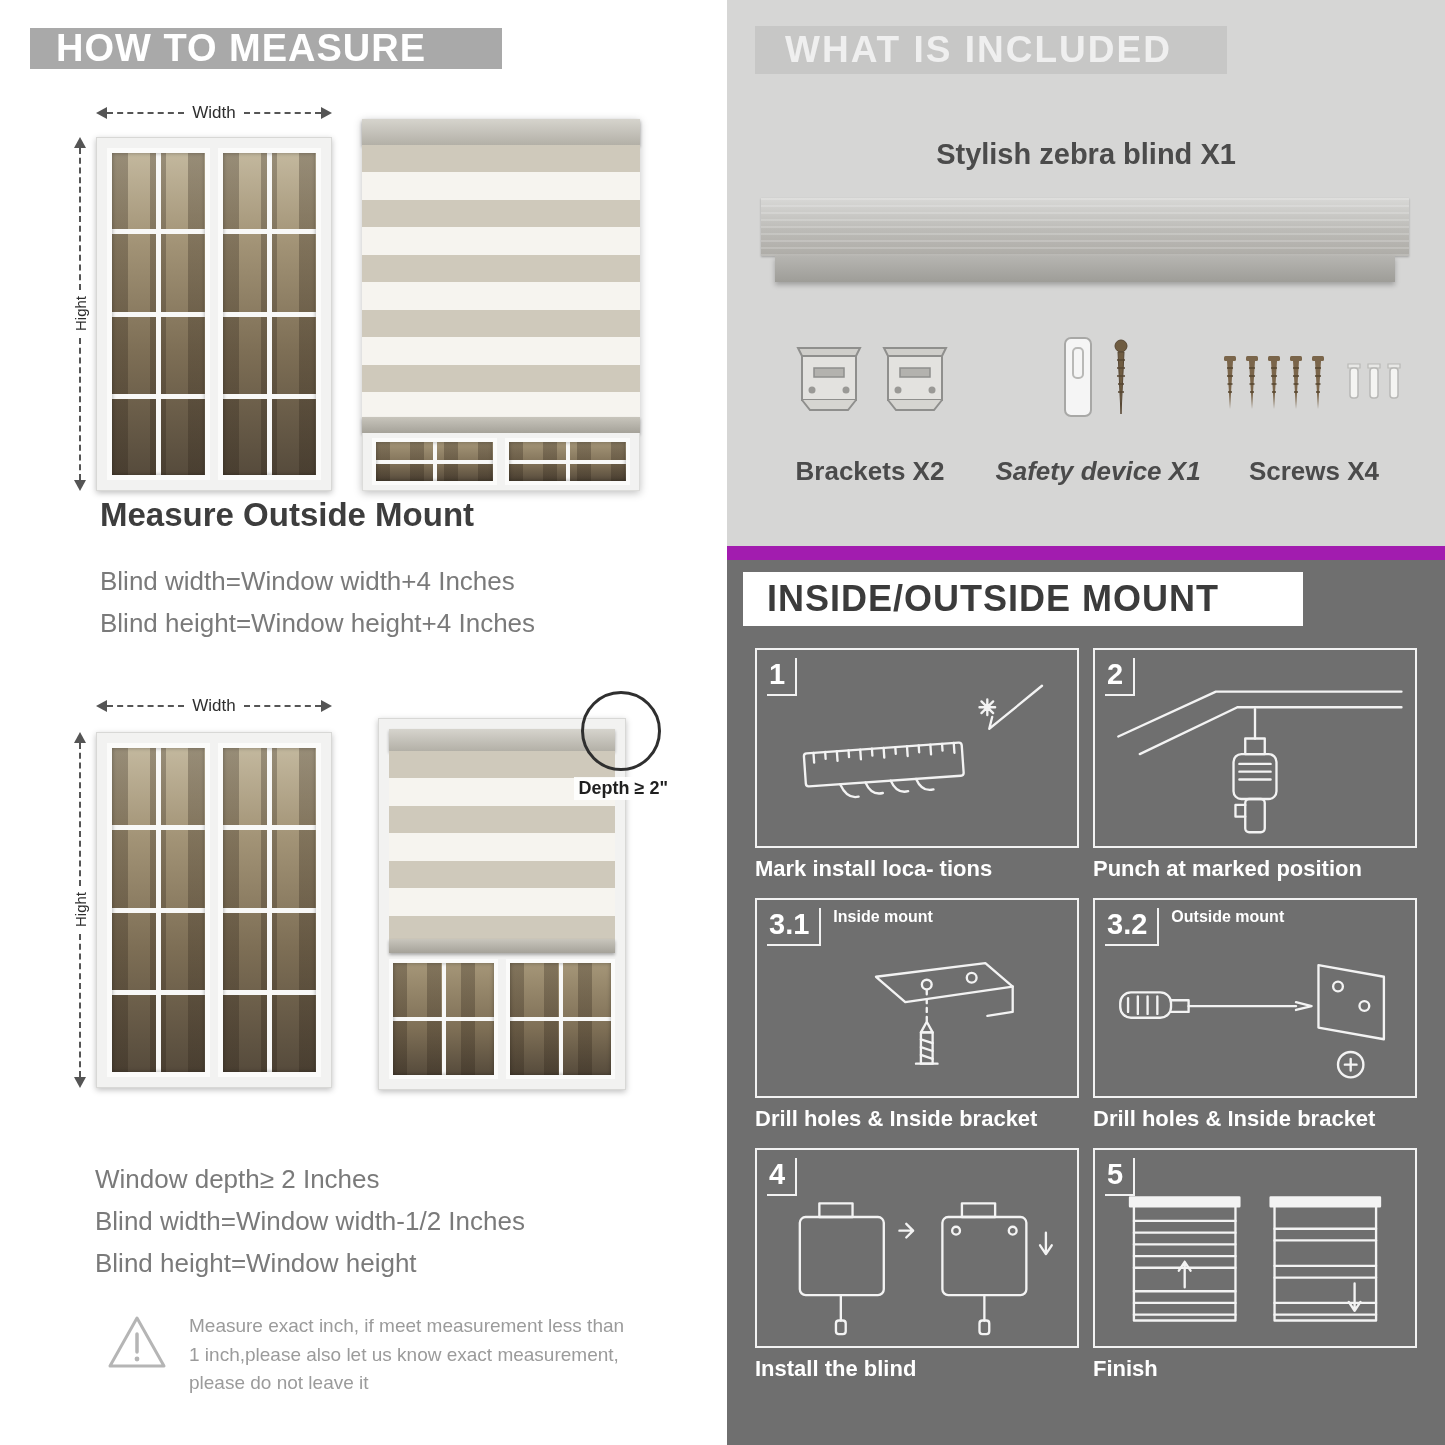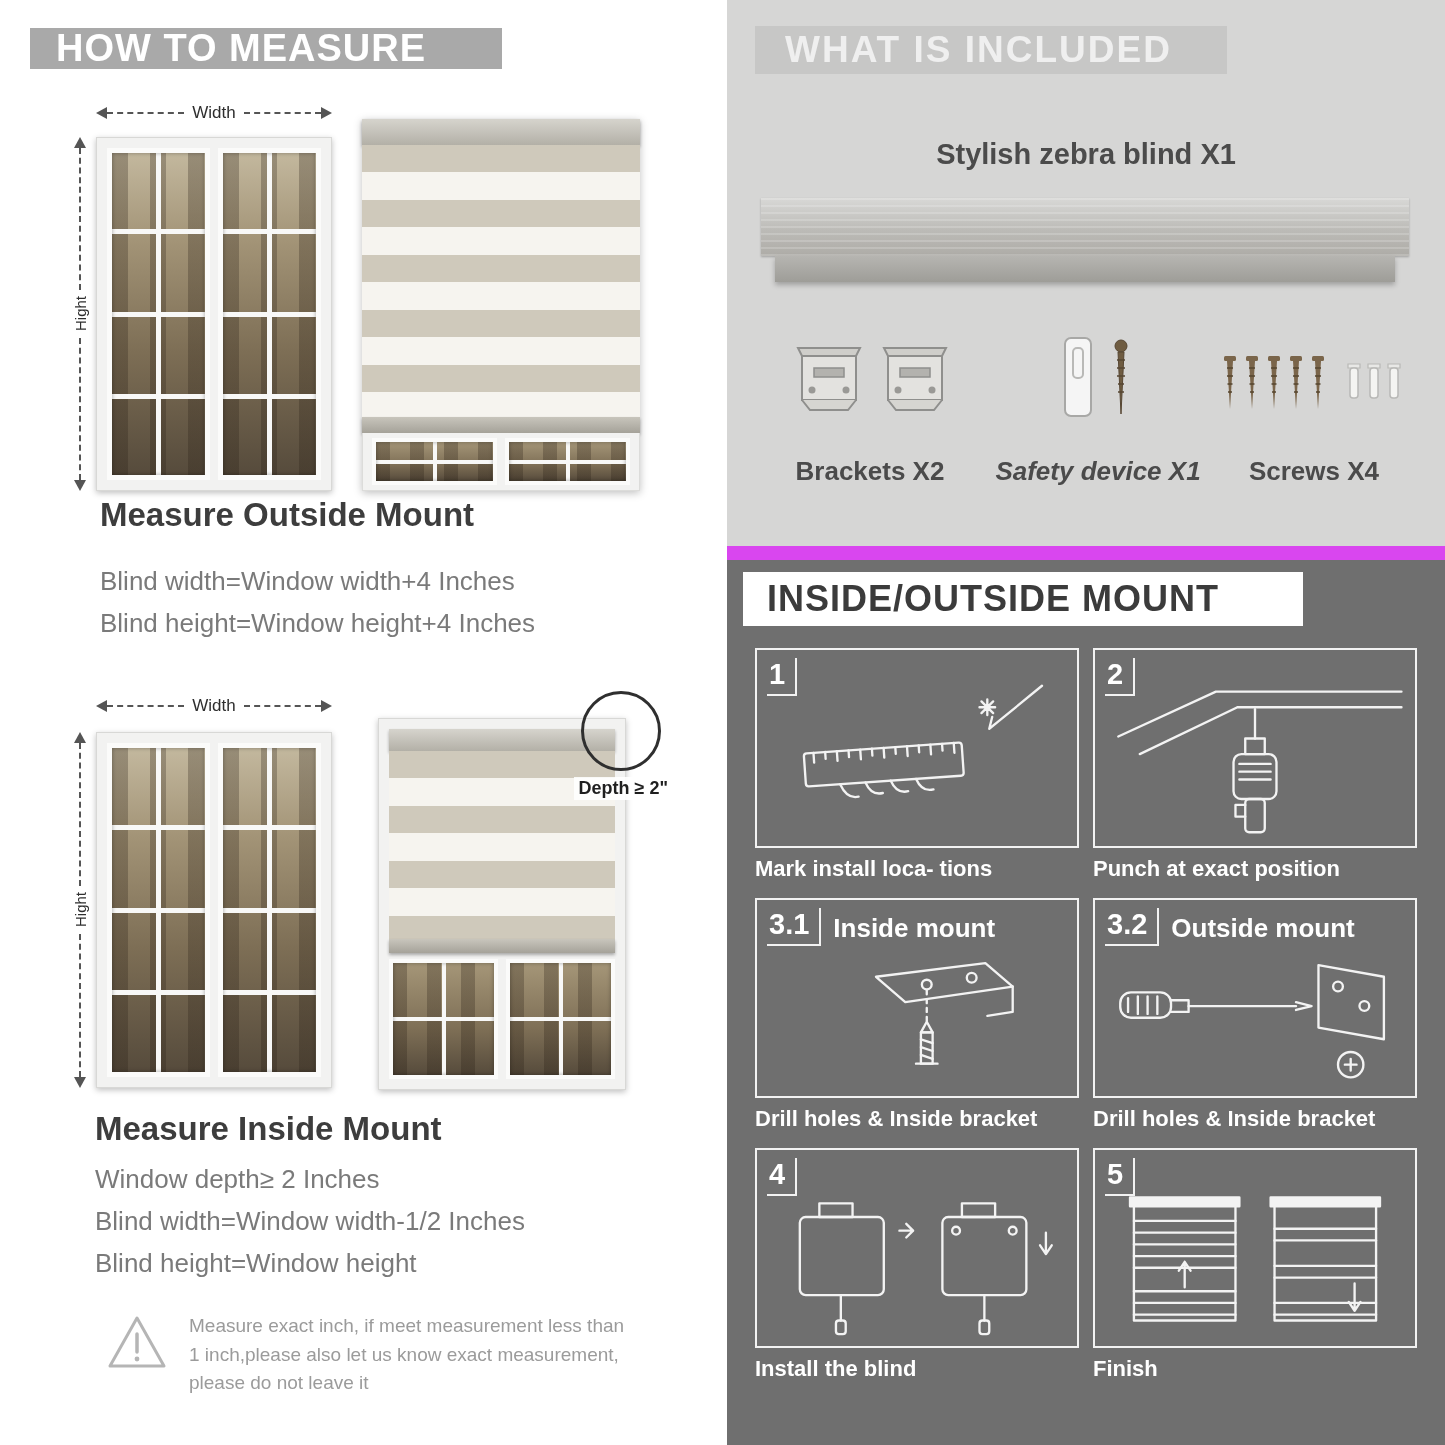--- a/index.html
+++ b/index.html
@@ -81,21 +81,21 @@
     background:rgba(255,255,255,.88);padding:1px 5px;white-space:nowrap;
   }
 
   .measure-heading{position:absolute;font-size:33px;font-weight:bold;color:#3d3d3d;white-space:nowrap;}
   .measure-line{position:absolute;font-size:26px;font-weight:normal;color:#7a7a7a;white-space:nowrap;}
 
   .warn{position:absolute;left:105px;top:1312px;width:545px;display:flex;gap:20px;align-items:flex-start;}
   .warn-text{font-size:19px;color:#9b9b9b;line-height:1.5;width:440px;}
 
   
-  .right-col{position:absolute;left:727px;top:0;width:718px;height:1445px;background:#d946ef;}
+  .right-col{position:absolute;left:727px;top:0;width:718px;height:1445px;background:#a21caf;}
   .included{position:absolute;left:0;top:0;width:718px;height:546px;background:#d6d6d5;}
   .light-banner{
     position:absolute;left:28px;top:26px;width:472px;height:48px;background:#c7c7c6;
     color:#efefef;font-size:37px;font-weight:bold;letter-spacing:2px;
     display:flex;align-items:center;padding-left:30px;box-sizing:border-box;
   }
   .blind-name{position:absolute;top:138px;left:0;width:100%;text-align:center;font-size:29px;font-weight:bold;color:#4b4b4b;}
   .rail-main{
     position:absolute;left:34px;top:198px;width:648px;height:58px;
     background:
@@ -118,21 +118,21 @@
     color:#3b3b3b;font-size:36px;font-weight:bold;letter-spacing:1px;
     display:flex;align-items:center;padding-left:24px;box-sizing:border-box;
   }
   .steps{
     position:absolute;left:28px;top:88px;width:662px;
     display:grid;grid-template-columns:1fr 1fr;column-gap:14px;row-gap:16px;
   }
   .step-box{border:2px solid #f2f2f2;height:200px;position:relative;box-sizing:border-box;}
   .step-head{position:absolute;top:8px;left:10px;display:flex;align-items:flex-start;gap:12px;color:#fff;z-index:2;}
   .step-num{font-size:29px;font-weight:bold;line-height:1;padding:2px 10px 5px 2px;border-right:2px solid #f2f2f2;border-bottom:2px solid #f2f2f2;}
-  .step-title{font-size:26px;font-weight:bold;margin-top:5px;}
+  .step-title{font-size:16px;font-weight:bold;}
   .step-art{position:absolute;left:0;right:0;top:26px;bottom:4px;display:flex;align-items:center;justify-content:center;}
   .step-art svg{width:100%;height:100%;}
   .step-caption{margin-top:8px;font-size:22px;font-weight:bold;color:#fff;white-space:nowrap;}
   .lineart{stroke:#f3f3f3;stroke-width:2.4;fill:none;stroke-linecap:round;stroke-linejoin:round;}
 </style>
 </head>
 <body>
 
 <div class="left-col">
 
@@ -201,21 +201,20 @@
         <div class="panes">
           <div class="sash small"></div>
           <div class="sash small"></div>
         </div>
       </div>
       <div class="depth-circle"></div>
       <div class="depth-label">Depth ≥ 2"</div>
     </div>
   </div>
 
-  <div class="measure-heading" style="left:95px;top:1110px;">Measure Inside Mount</div>
   <div class="measure-line" style="left:95px;top:1164px;">Window depth≥ 2 Inches</div>
   <div class="measure-line" style="left:95px;top:1206px;">Blind width=Window width-1/2 Inches</div>
   <div class="measure-line" style="left:95px;top:1248px;">Blind height=Window height</div>
 
   <div class="warn">
     <svg width="64" height="62" viewBox="0 0 64 62">
       <path d="M32,6 L59,54 H5 Z" fill="none" stroke="#b5b5b5" stroke-width="3" stroke-linejoin="round"></path>
       <line x1="32" y1="22" x2="32" y2="40" stroke="#b5b5b5" stroke-width="3.5" stroke-linecap="round"></line>
       <circle cx="32" cy="47" r="2.4" fill="#b5b5b5"></circle>
     </svg>
@@ -329,21 +328,21 @@
                 <path d="M160,34 V64"></path>
                 <rect x="150" y="64" width="20" height="16"></rect>
                 <rect x="138" y="80" width="44" height="46" rx="8"></rect>
                 <path d="M144,90 h32 M144,98 h32 M144,106 h32"></path>
                 <rect x="150" y="126" width="20" height="34" rx="4"></rect>
                 <path d="M150,132 h-10 v12 h10"></path>
               </g>
             </svg>
           </div>
         </div>
-        <div class="step-caption">Punch at exact position</div>
+        <div class="step-caption">Punch at marked position</div>
       </div>
 
       <div class="step">
         <div class="step-box">
           <div class="step-head">
             <span class="step-num">3.1</span>
             <span class="step-title">Inside mount</span>
           </div>
           <div class="step-art">
             <svg viewBox="0 0 320 170">

